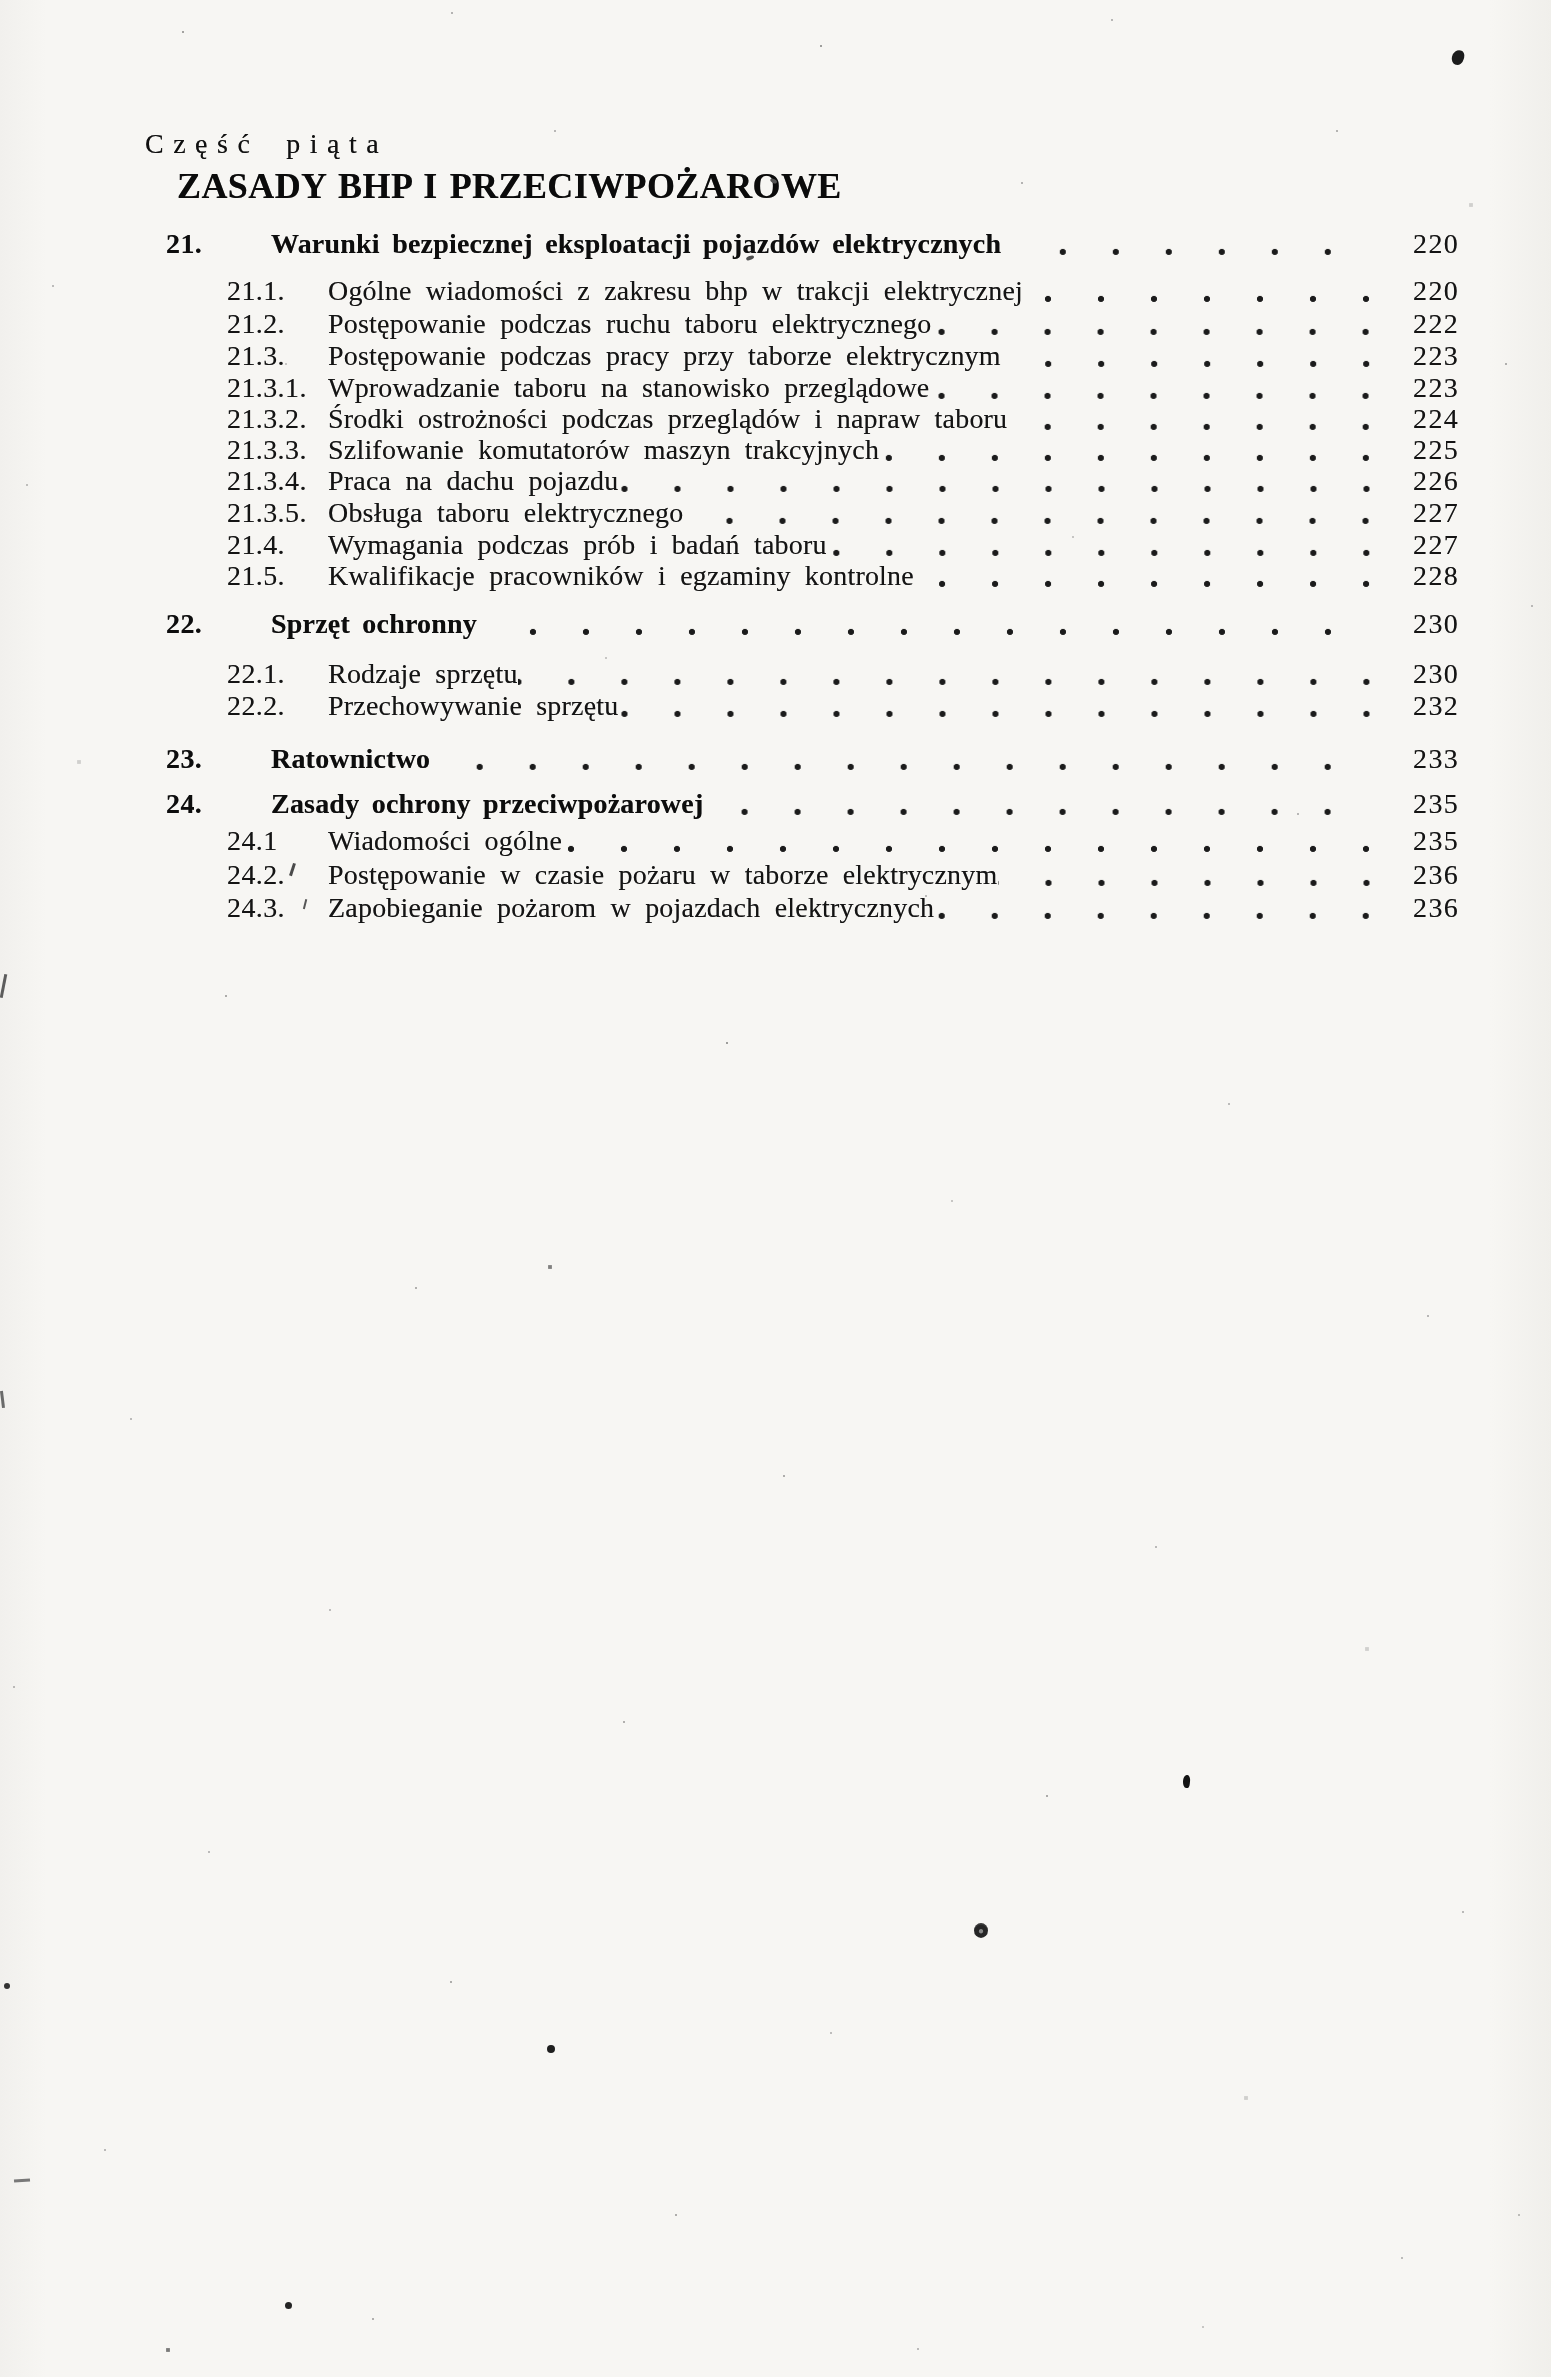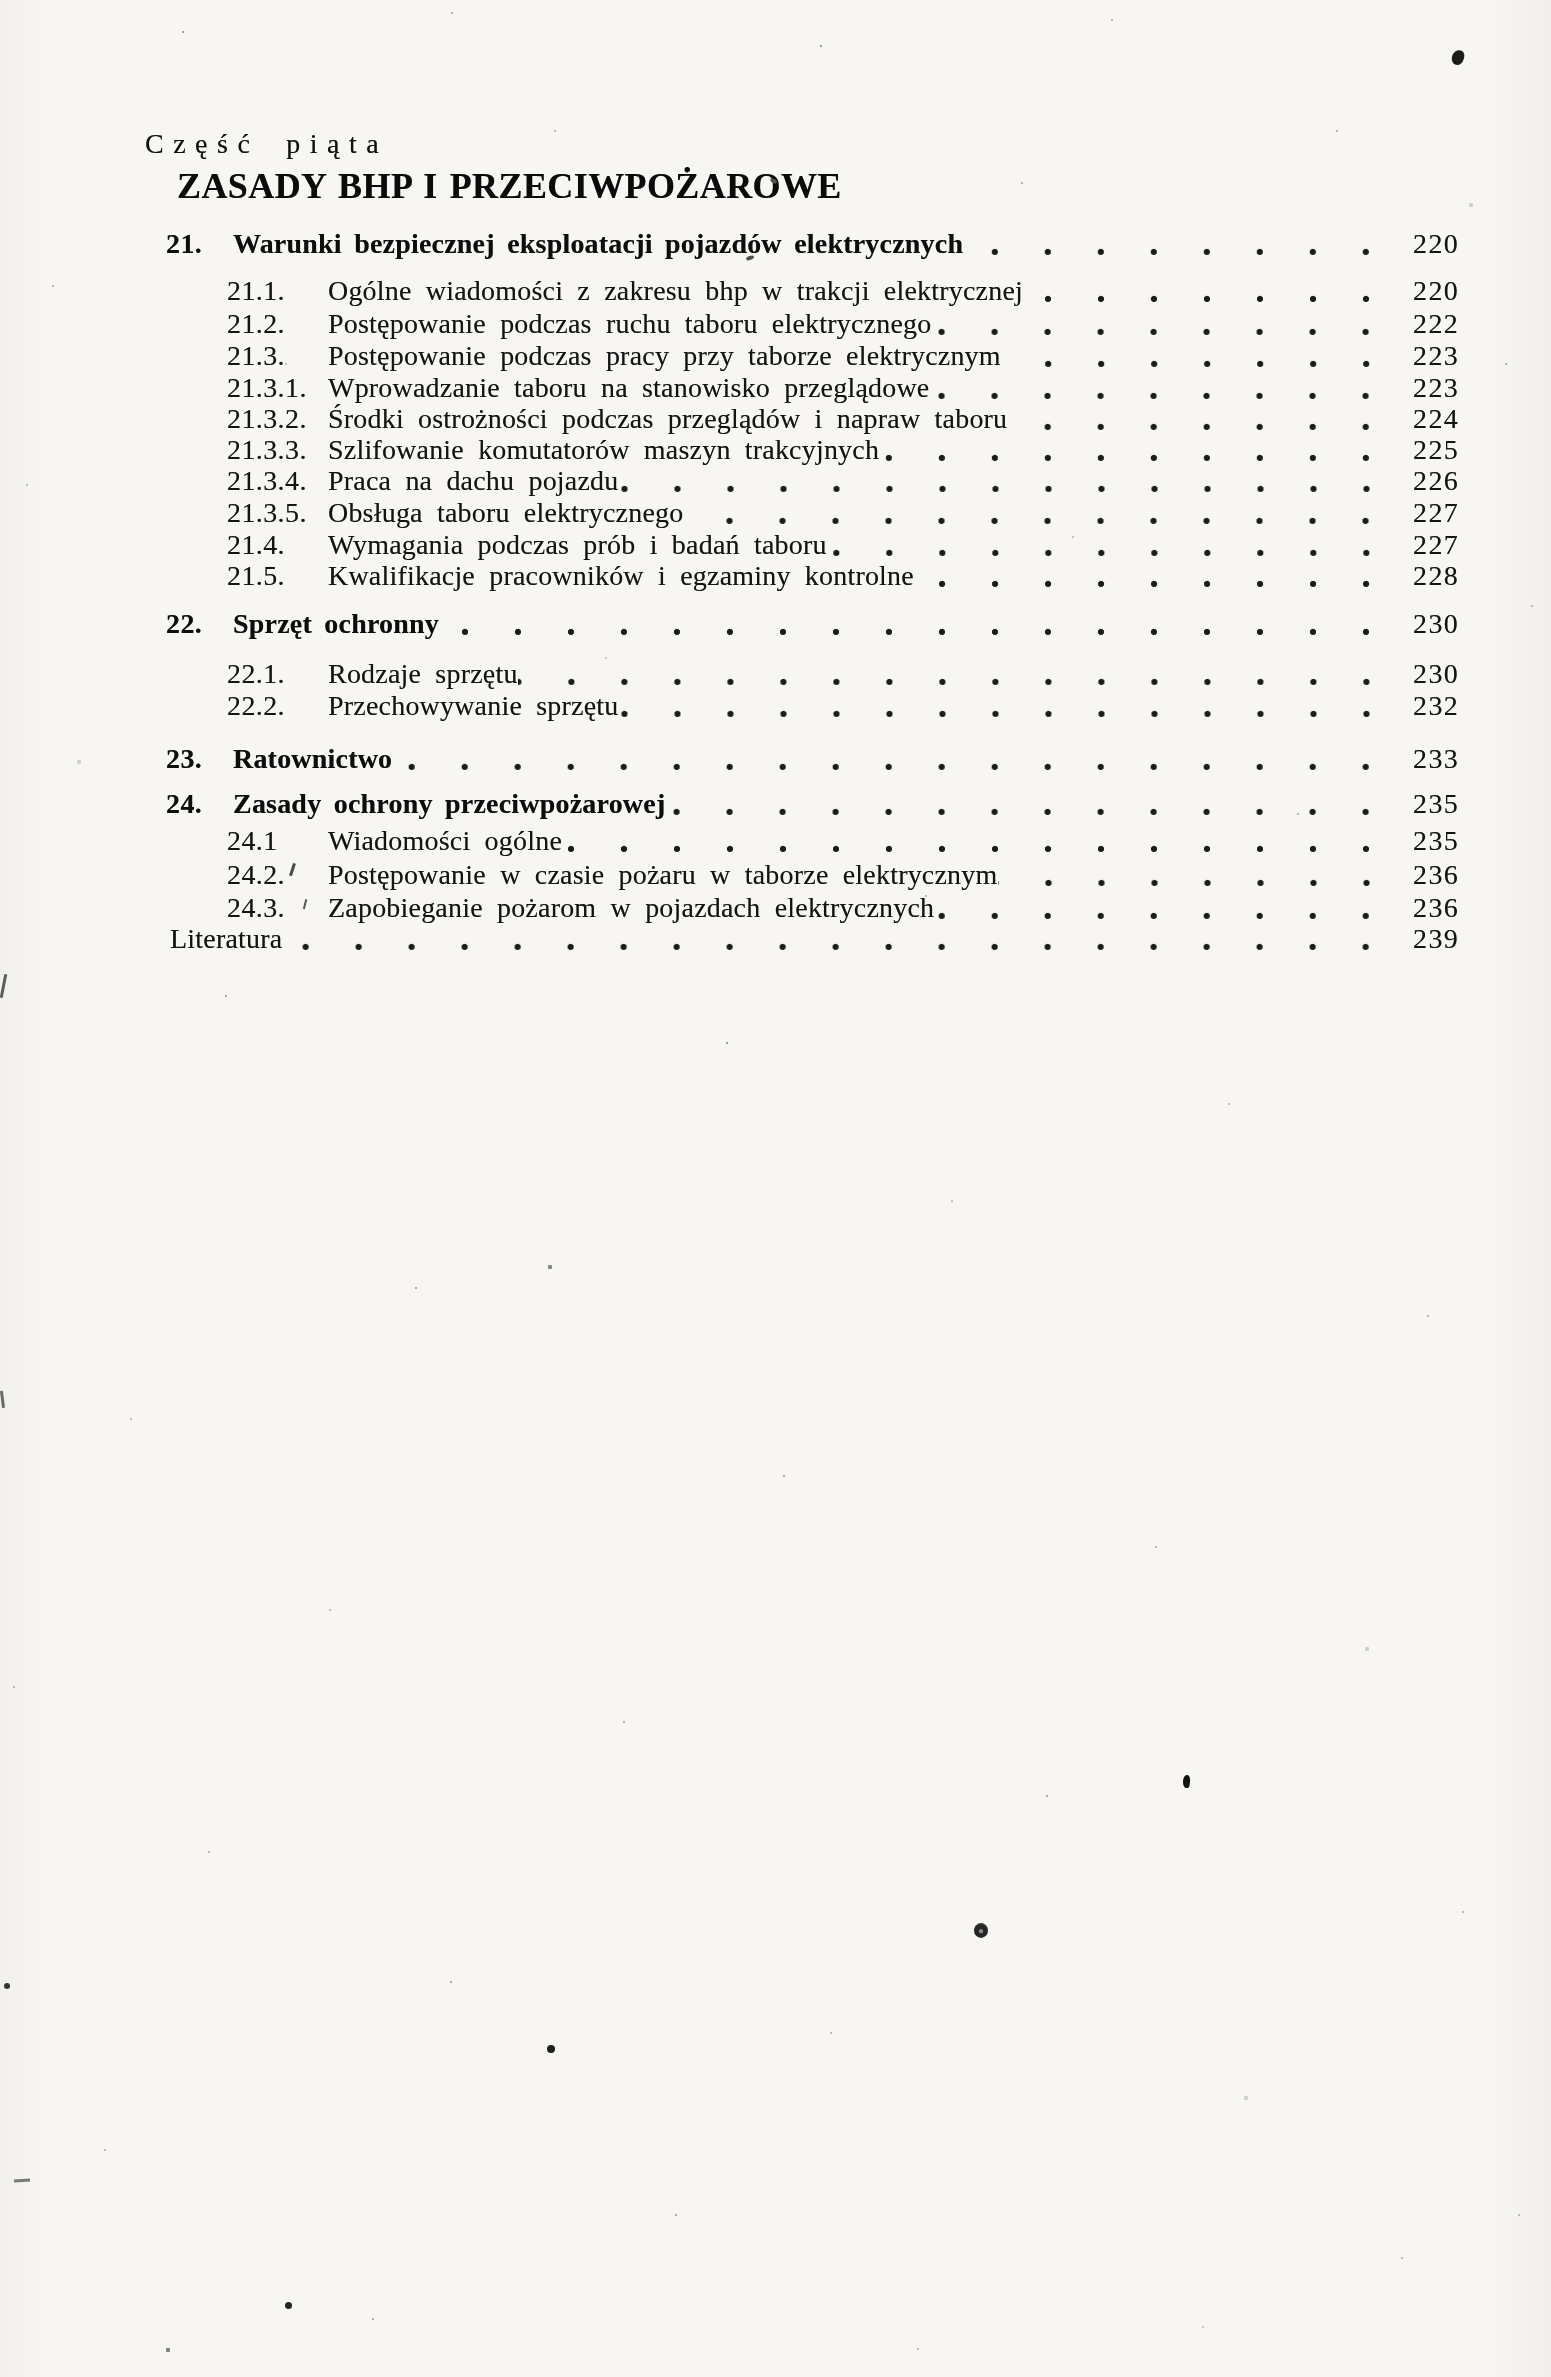--- a/index.html
+++ b/index.html
@@ -46,21 +46,21 @@
     align-self: flex-end; height: 12px;
     background-image: radial-gradient(circle at 26px 5.2px, #1b1b1b 2.8px, rgba(0,0,0,0) 3.5px);
     background-size: 53px 10.4px;
     background-repeat: repeat-x;
     background-position: right 19px bottom 1.7px;
   }
   .row .pagenum {
     flex: none; min-width: 47px; text-align: right;
     font-weight: 400; letter-spacing: 1.3px;
   }
-  .row.sec { margin-left: 77px; font-weight: bold; color: #0d0d0d; }
+  .row.sec { margin-left: 77px; font-weight: bold; color: #0d0d0d; gap: 38px; }
   .row.sec .num { width: 67px; }
   .row.sec .title { word-spacing: 5.2px; }
   .row.sec .pagenum { font-weight: 400; color: #141414; }
   .row.sub { margin-left: 138px; }
   .row.sub .num { width: 101px; }
   .row.plain { margin-left: 81px; }
   .row.plain .num { width: 0; }
   
   .mt29 { margin-top: 25px; }  .mt26 { margin-top: 22.5px; }
   .mt22 { margin-top: 19px; }  .mt20 { margin-top: 17.3px; }
@@ -245,26 +245,20 @@
       <span class="pagenum">236</span>
     </div>
 
     <div class="row sub mt2">
       <span class="num">24.3.</span>
       <span class="title">Zapobieganie pożarom w pojazdach elektrycznych</span>
       <span class="leader"></span>
       <span class="pagenum">236</span>
     </div>
 
-    <div class="row plain">
-      <span class="num"></span>
-      <span class="title">Literatura</span>
-      <span class="leader"></span>
-      <span class="pagenum">239</span>
-    </div>
 
   </main>
 
   <div class="speck blob1"></div>
   <div class="speck mark2"></div>
   <div class="speck blob3"></div>
   <div class="speck dot4"></div>
   <div class="speck dot5"></div>
   <div class="speck dot6"></div>
   <div class="speck slash7"></div>

